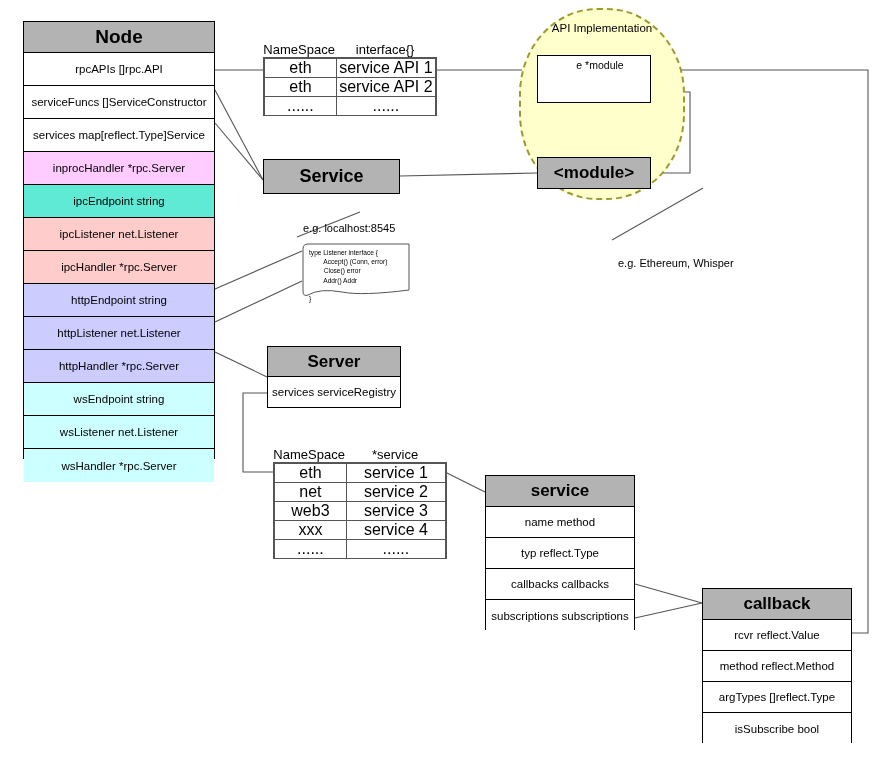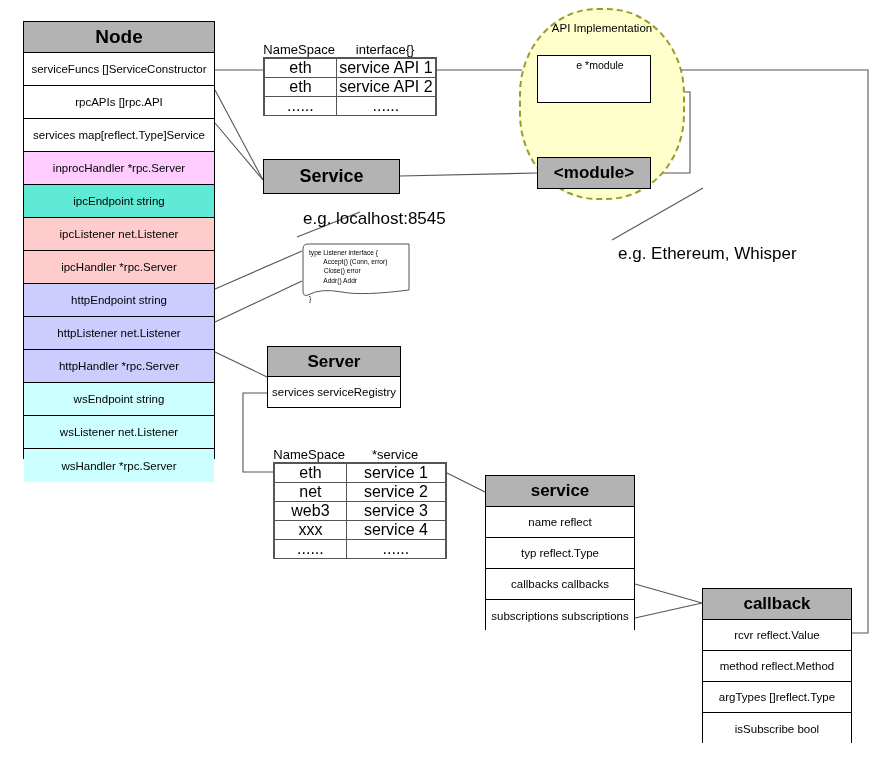--- a/index.html
+++ b/index.html
@@ -69,21 +69,21 @@
   #tbl2-cols{left:273px;top:447px;width:172px;}
   #tbl2-cols span:nth-child(1){width:42%;}
   #tbl2-cols span:nth-child(2){width:58%;}
 
   
   #note{position:absolute;left:302px;top:243px;width:108px;height:55px;}
   #note .paper{position:absolute;left:0;top:0;width:108px;height:55px;}
   #note-text{position:absolute;left:7px;top:5px;width:100px;
              font-size:6.6px;line-height:9.2px;color:#000;white-space:pre;}
 
-  .anno{position:absolute;font-size:17px;color:#000;white-space:nowrap;}
+  .anno{position:absolute;font-size:11px;color:#000;white-space:nowrap;margin-top:13px;}
   #anno-localhost{left:303px;top:209px;}
   #anno-eth{left:618px;top:244px;}
 </style>
 </head>
 <body>
 
 <div id="canvas">
 
   <svg id="wires" viewBox="0 0 882 759" xmlns="http://www.w3.org/2000/svg">
     <g stroke="#555555" stroke-width="1.1" fill="none">
@@ -119,22 +119,22 @@
 
       <path d="M635,584 L702,603"></path>
 
       <path d="M635,618 L702,603"></path>
     </g>
   </svg>
 
   <div class="uml" id="node-box">
     <div class="hdr">Node</div>
     <div class="rows">
+        <div class="row" style="background: rgb(255, 255, 255);">rpcAPIs []rpc.API</div>
         <div class="row" style="background: rgb(255, 255, 255);">serviceFuncs []ServiceConstructor</div>
-        <div class="row" style="background: rgb(255, 255, 255);">rpcAPIs []rpc.API</div>
         <div class="row" style="background: rgb(255, 255, 255);">services  map[reflect.Type]Service</div>
         <div class="row" style="background: rgb(255, 204, 255);">inprocHandler *rpc.Server</div>
         <div class="row" style="background: #5eead4;">ipcEndpoint string</div>
         <div class="row" style="background: rgb(255, 204, 204);">ipcListener net.Listener</div>
         <div class="row" style="background: rgb(255, 204, 204);">ipcHandler *rpc.Server</div>
         <div class="row" style="background: rgb(204, 204, 255);">httpEndpoint string</div>
         <div class="row" style="background: rgb(204, 204, 255);">httpListener net.Listener</div>
         <div class="row" style="background: rgb(204, 204, 255);">httpHandler *rpc.Server</div>
         <div class="row" style="background: rgb(204, 255, 255);">wsEndpoint string</div>
         <div class="row" style="background: rgb(204, 255, 255);">wsListener net.Listener</div>
@@ -227,21 +227,21 @@
             <td class="c1">......</td>
             <td>......</td>
           </tr>
         </tbody>
       </table>
   </div>
 
   <div class="uml mid" id="service2-box">
     <div class="hdr">service</div>
     <div class="rows">
-        <div class="row">name reflect</div>
+        <div class="row">name method</div>
         <div class="row">typ reflect.Type</div>
         <div class="row">callbacks callbacks</div>
         <div class="row last">subscriptions subscriptions</div>
       </div>
   </div>
 
   <div class="uml mid" id="callback-box">
     <div class="hdr">callback</div>
     <div class="rows">
         <div class="row">rcvr reflect.Value</div>

